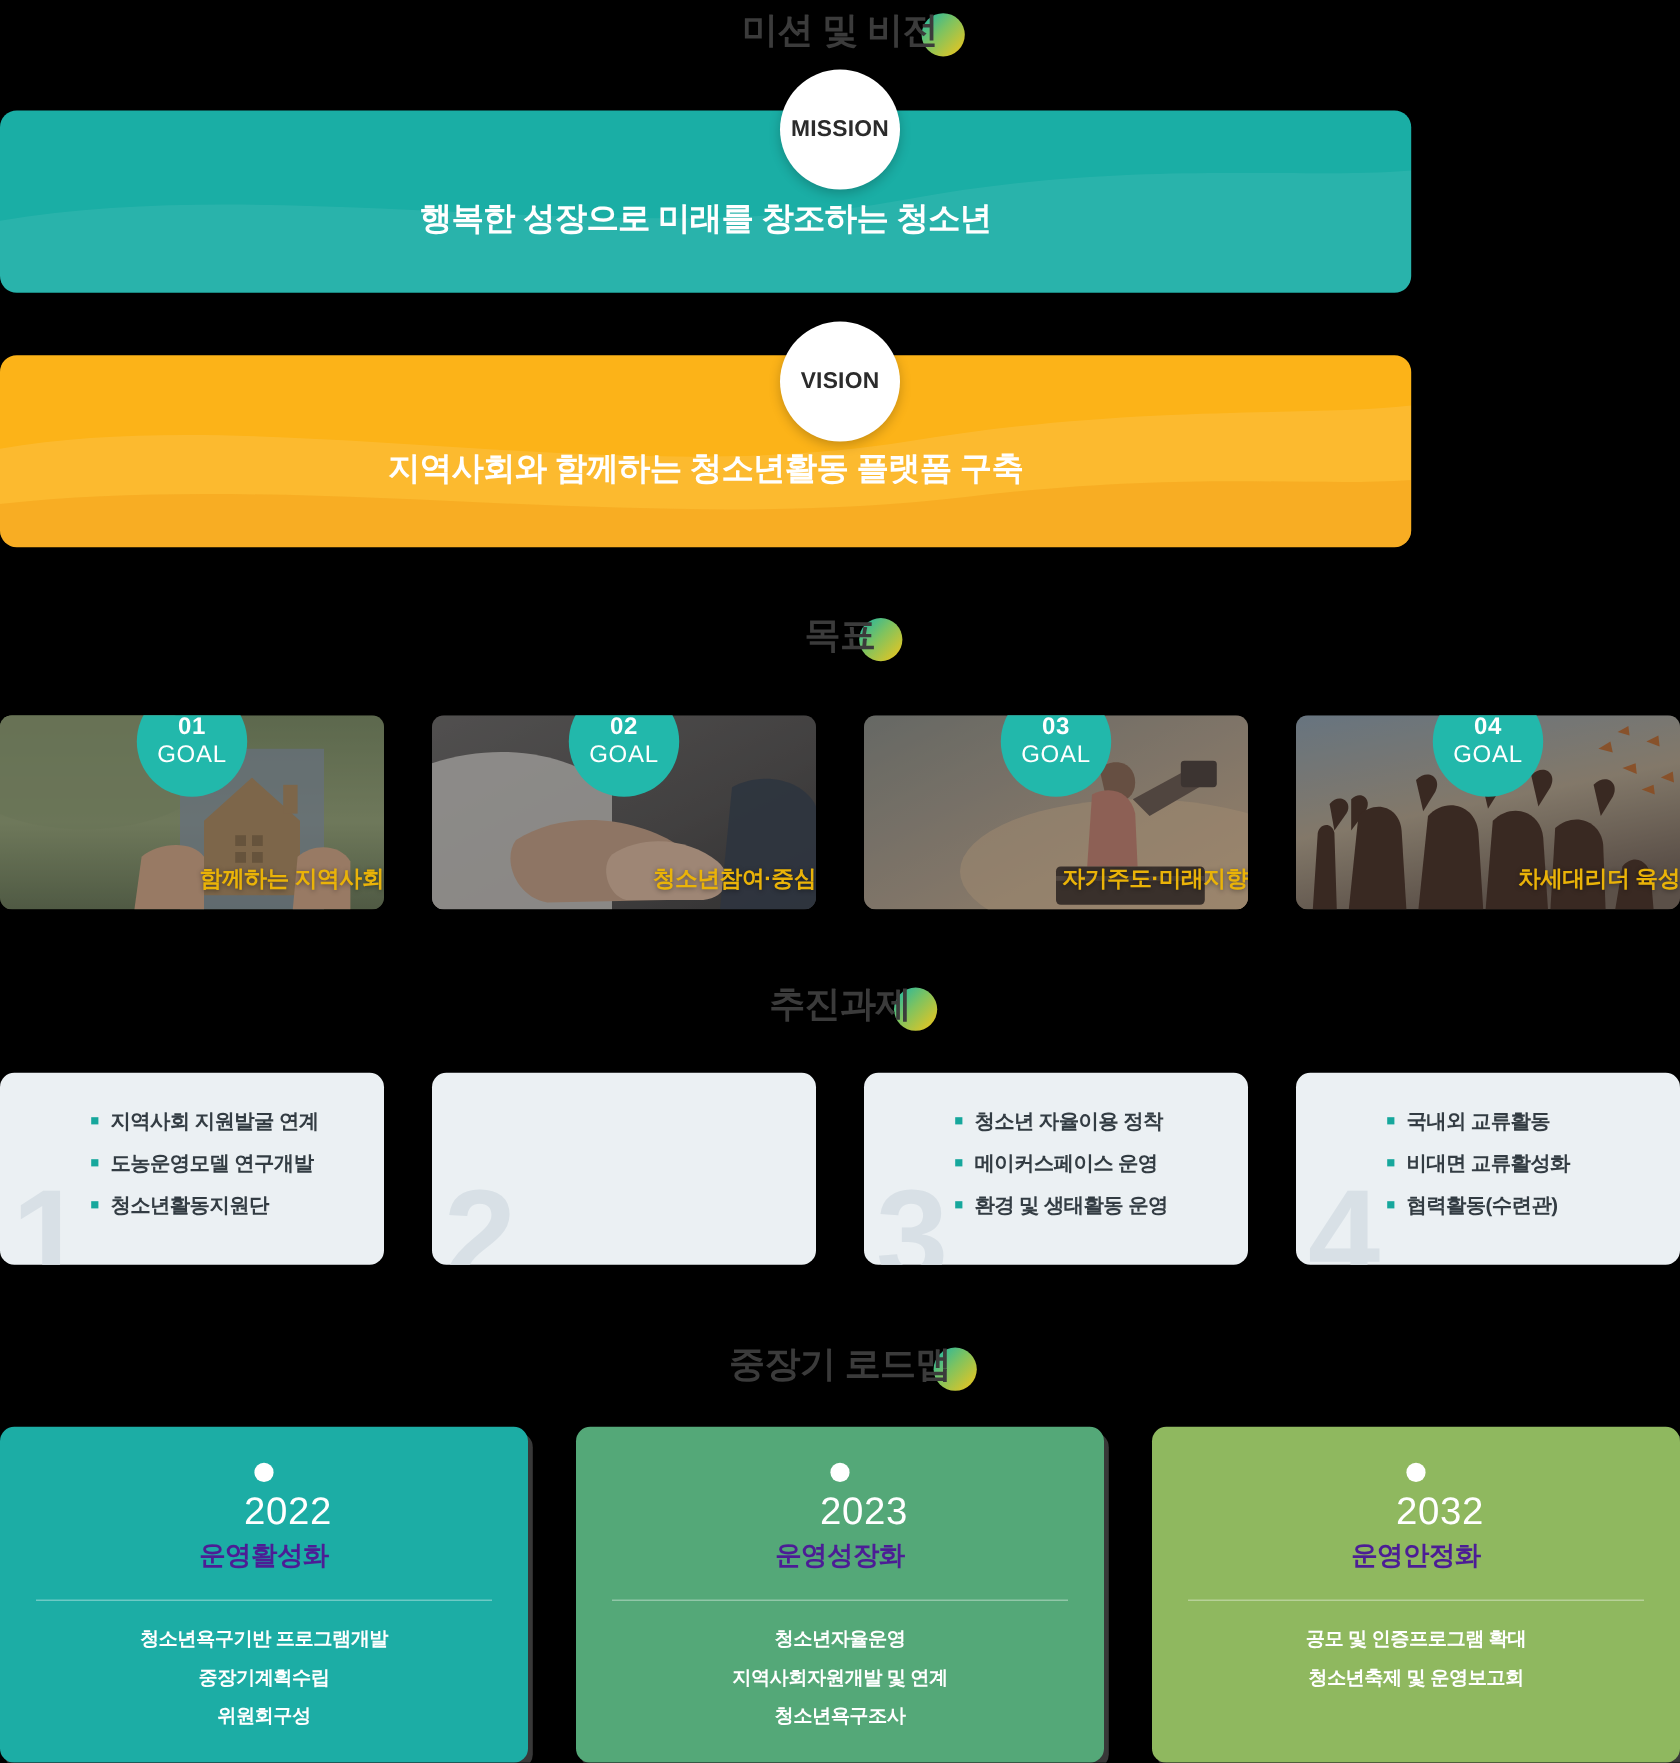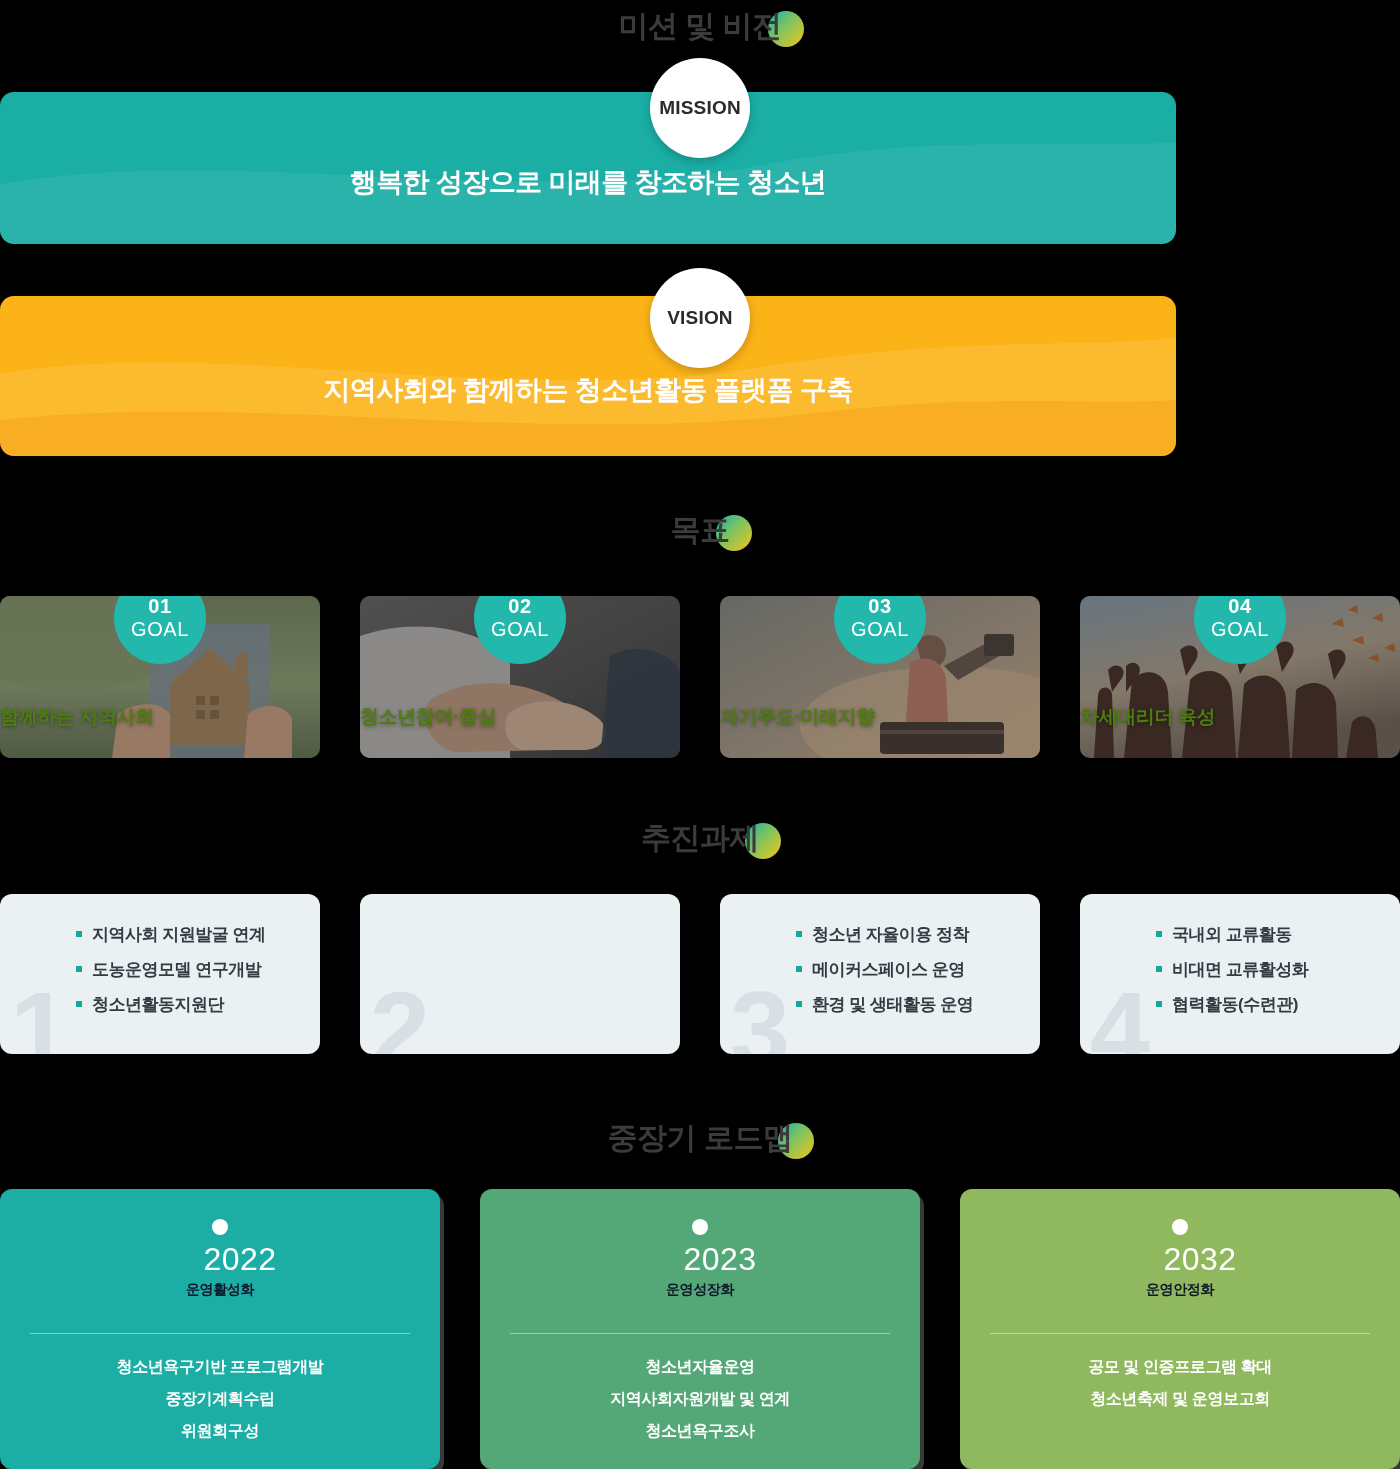--- a/index.html
+++ b/index.html
@@ -140,24 +140,24 @@
     height: 100%;
   }
   .goal-shade {
     position: absolute;
     inset: 0;
     background: rgba(25,30,35,0.34);
   }
   .goal-label {
     position: absolute;
     left: 0;
-    bottom: 28px;
-    width: 100%;
-    text-align: left;
-    color: #4d7c0f;
+    bottom: 13px;
+    width: 100%;
+    text-align: right;
+    color: #eab308;
     font-size: 19px;
     font-weight: bold;
     letter-spacing: -0.4px;
     text-shadow: 0 1px 4px rgba(0,0,0,0.45);
     z-index: 3;
   }
   .goal-badge {
     position: absolute;
     left: 50%;
     transform: translateX(-50%);
@@ -286,22 +286,22 @@
     font-size: 32px;
     letter-spacing: 0.5px;
     padding-left: 40px;
   }
   .road-sub {
     position: absolute;
     left: 0;
     top: 92px;
     width: 100%;
     text-align: center;
-    color: #0f172a;
-    font-size: 14px;
+    color: #4c1d95;
+    font-size: 22px;
     font-weight: bold;
     letter-spacing: -0.4px;
   }
   .road-divider {
     position: absolute;
     left: 30px;
     top: 144px;
     width: 380px;
     height: 1px;
     background: rgba(255,255,255,0.45);

